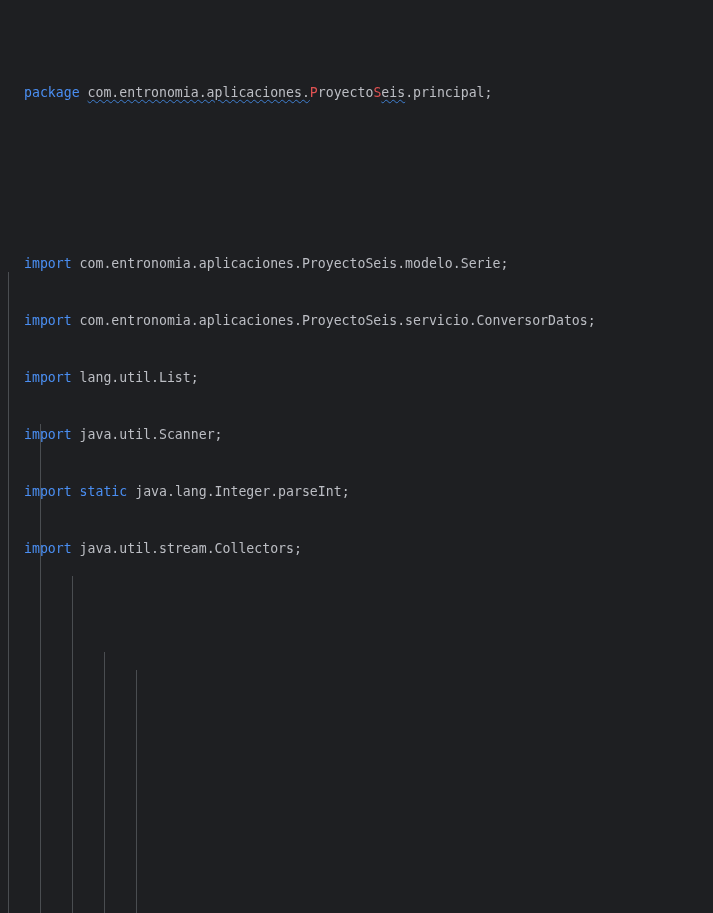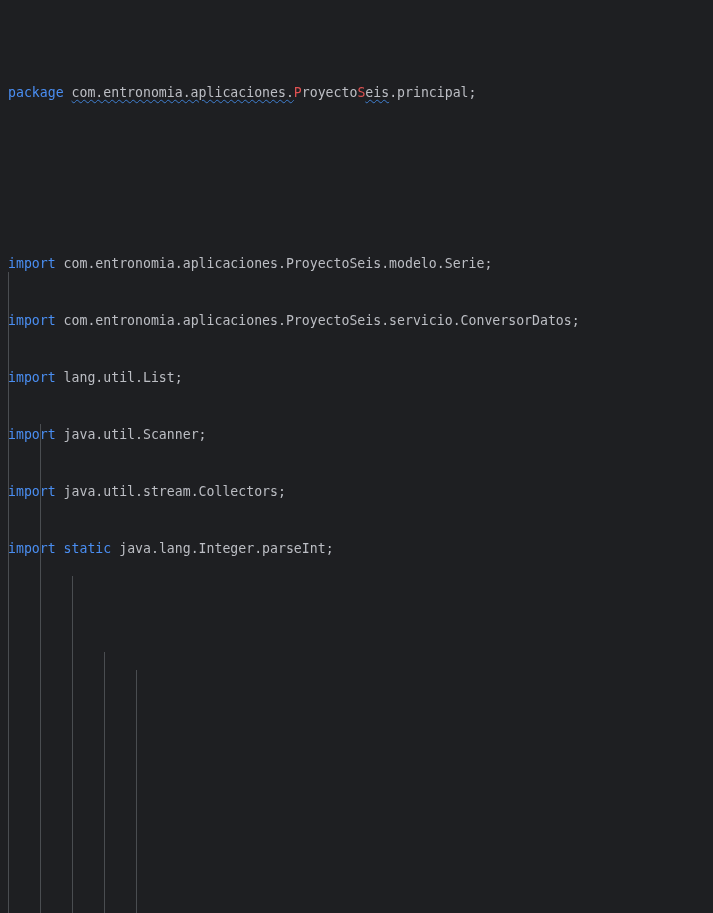--- a/index.html
+++ b/index.html
@@ -26,21 +26,21 @@
     width: 1px;
     background: #4a4d51;
   }
   .code {
     position: absolute;
     left: 0; top: 0;
     padding: 7px 0 0 0;
     white-space: pre;
     color: #bcbec4;
   }
-  .ln { height: 19px; padding-left: 8px; }
+  .ln { height: 19px; padding-left: 24px; }
 
   
   .kw       { color: #4a8ef2; }            
   .plain    { color: #bcbec4; }            
   .sym      { color: #bcbec4; }            
   .red      { color: #e05252; }
 
   
   .sq {
     text-decoration: underline;
@@ -68,22 +68,22 @@
     
     <div class="ln"><span class="kw">package</span><span class="plain"> </span><span class="plain sq">com.entronomia.aplicaciones.</span><span class="red">P</span><span class="plain">royecto</span><span class="red">S</span><span class="plain sq">eis</span><span class="plain">.principal</span><span class="sym">;</span></div>
 
     <div class="ln"> </div>
 
     
     <div class="ln"><span class="kw">import</span><span class="plain"> </span><span class="plain">com.entronomia.aplicaciones.ProyectoSeis.modelo.Serie</span><span class="sym">;</span></div>
     <div class="ln"><span class="kw">import</span><span class="plain"> </span><span class="plain">com.entronomia.aplicaciones.ProyectoSeis.servicio.ConversorDatos</span><span class="sym">;</span></div>
     <div class="ln"><span class="kw">import</span><span class="plain"> </span><span class="plain">lang.util.List</span><span class="sym">;</span></div>
     <div class="ln"><span class="kw">import</span><span class="plain"> </span><span class="plain">java.util.Scanner</span><span class="sym">;</span></div>
+    <div class="ln"><span class="kw">import</span><span class="plain"> </span><span class="kw">static</span><span class="plain"> </span><span class="plain">java.lang.Integer.parseInt</span><span class="sym">;</span></div>
     <div class="ln"><span class="kw">import</span><span class="plain"> </span><span class="plain">java.util.stream.Collectors</span><span class="sym">;</span></div>
-    <div class="ln"><span class="kw">import</span><span class="plain"> </span><span class="kw">static</span><span class="plain"> </span><span class="plain">java.lang.Integer.parseInt</span><span class="sym">;</span></div>
 
     <div class="ln"> </div>
 
     
     
 
     
     
 
     

